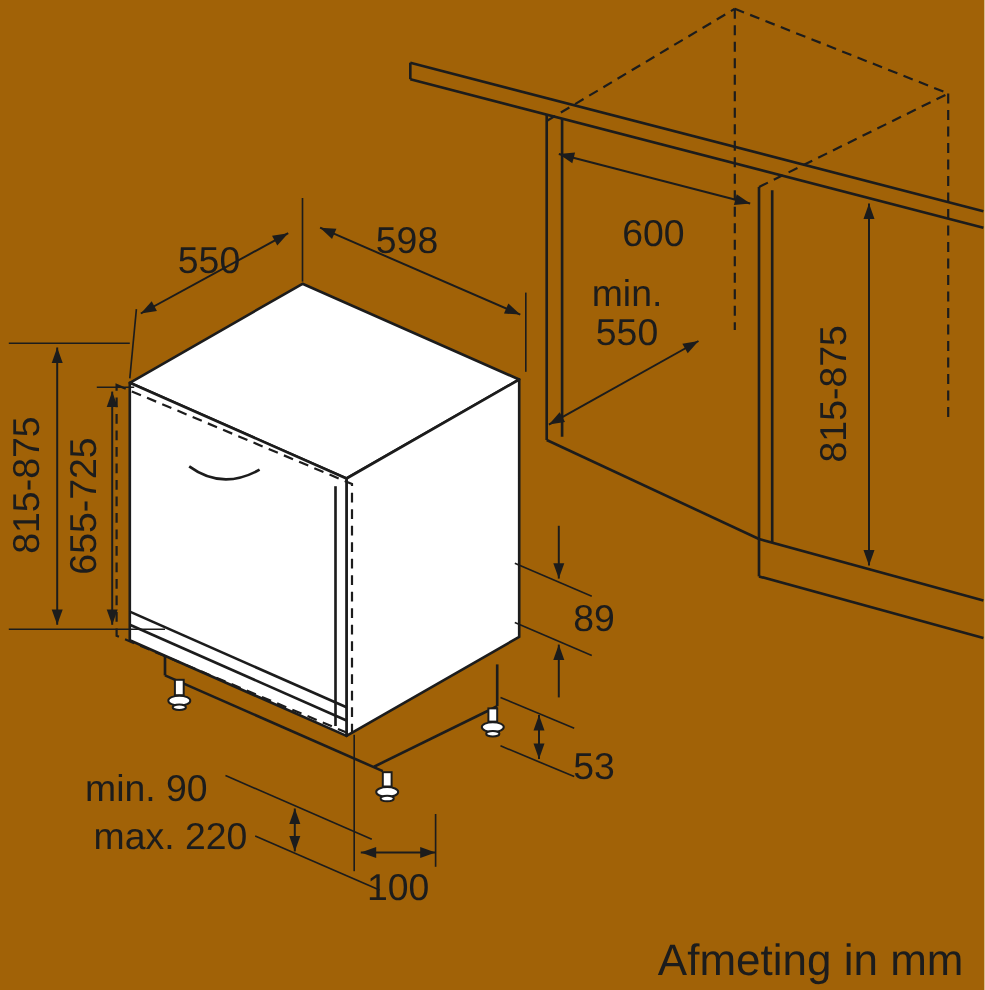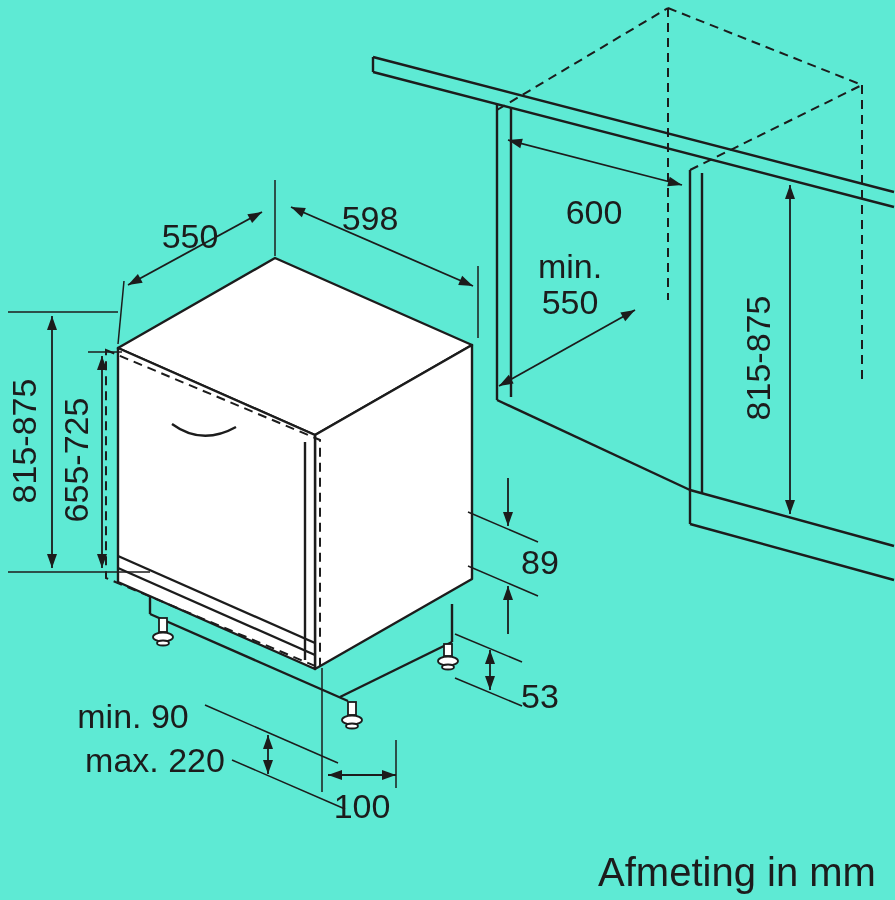--- a/index.html
+++ b/index.html
@@ -1,16 +1,16 @@
 <!DOCTYPE html>
 <html><head>
 <meta charset="utf-8">
 <style>
   html,body{margin:0;padding:0;background:#ffffff;}
-  .page{position:relative;width:895px;height:900px;background:#5eead4;overflow:hidden;
+  .page{position:relative;width:895px;height:900px;background:#a16207;overflow:hidden;
         font-family:"Liberation Sans", sans-serif;}
   svg{display:block;}
   svg text{font-family:"Liberation Sans", sans-serif;fill:#1c1c1c;}
   .dimtxt{font-size:34px;}
   .captxt{font-size:40px;}
   .main{stroke:#1c1c1c;stroke-width:2.4;fill:none;stroke-linejoin:round;}
   .mainfill{stroke:#1c1c1c;stroke-width:2.4;fill:#ffffff;stroke-linejoin:round;}
   .thin{stroke:#1c1c1c;stroke-width:1.5;fill:none;}
   .dim{stroke:#1c1c1c;stroke-width:1.8;fill:none;}
   .dashed{stroke:#1c1c1c;stroke-width:2;fill:none;stroke-dasharray:9 6;}

